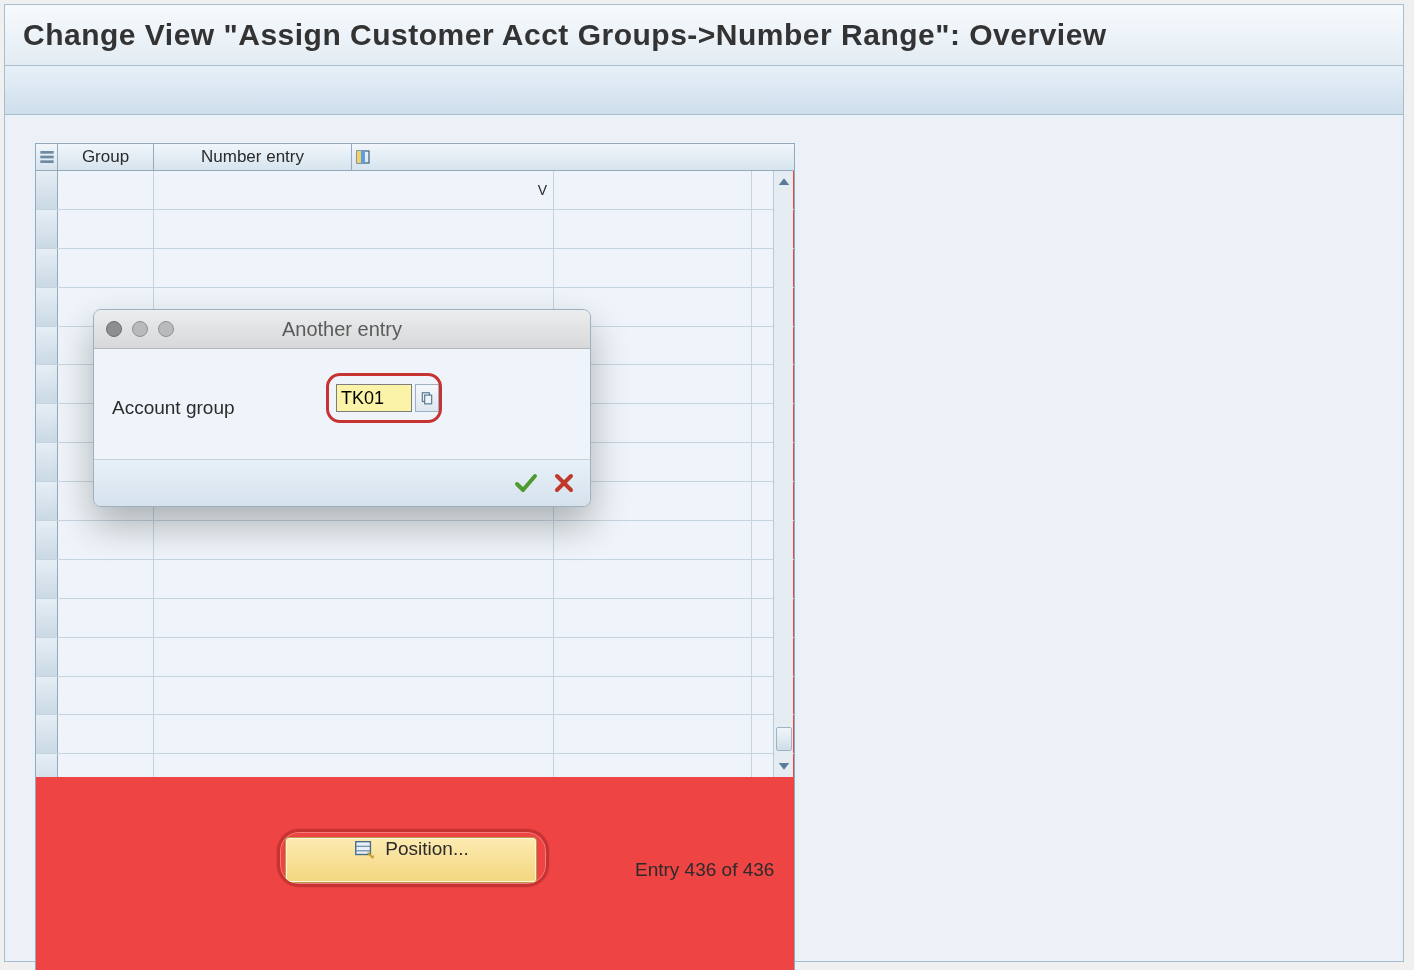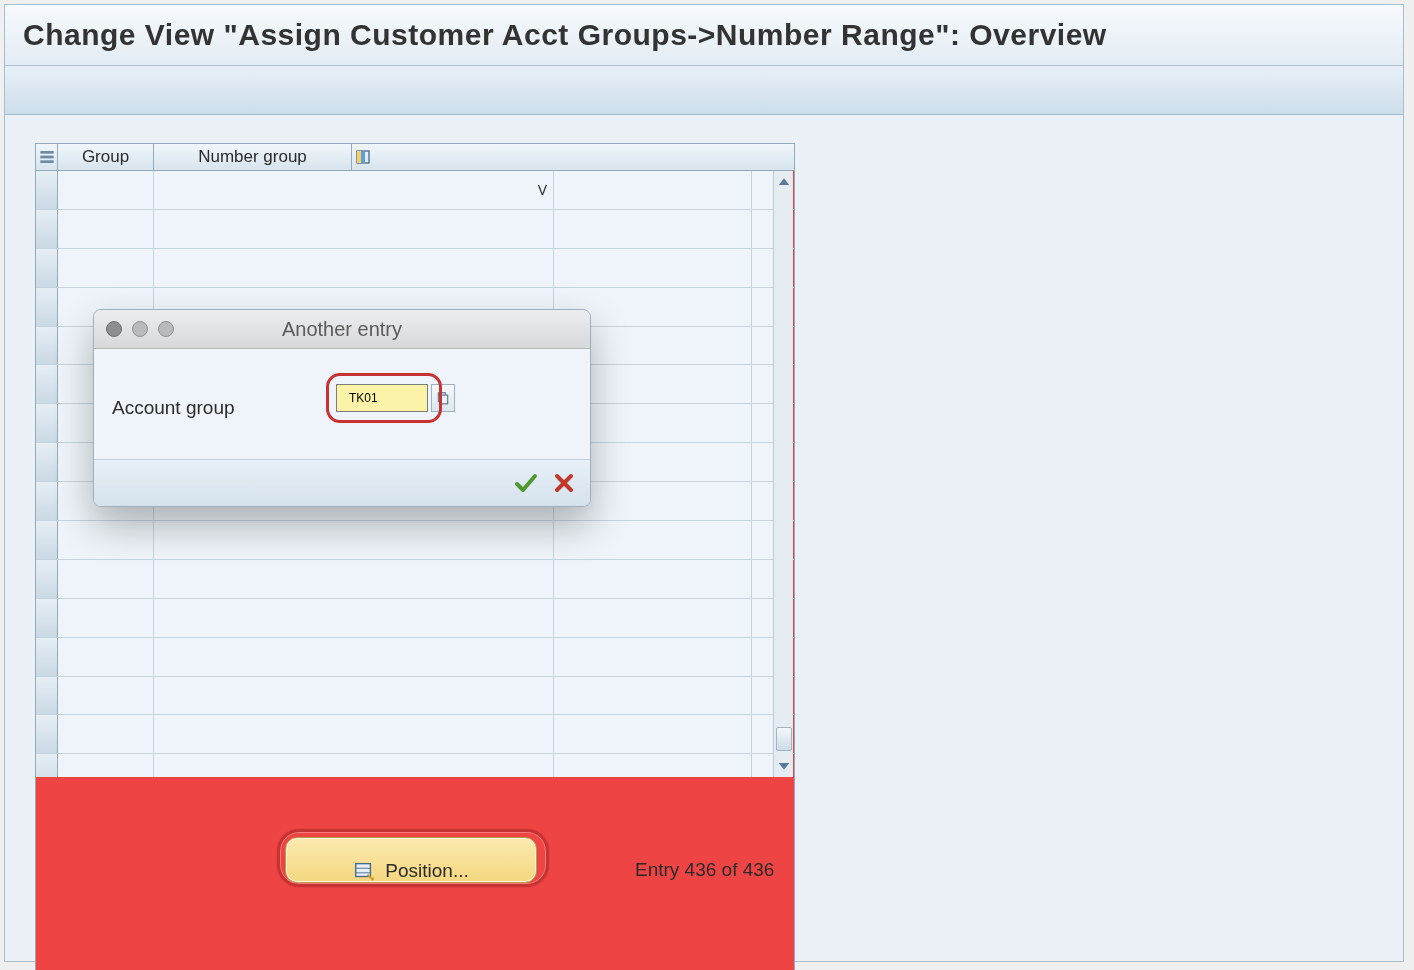--- a/index.html
+++ b/index.html
@@ -153,23 +153,23 @@
     display:flex;
     align-items:center;
   }
   .position-btn {
     position:absolute;
     left: 250px;
     width: 250px;
     height: 44px;
     background: linear-gradient(#fcebb1,#f3d67e);
     border: 1px solid #b89b4d;
-    border-radius: 12px;
+    border-radius: 4px;
     box-shadow: inset 0 0 0 1px #fff5d8;
-    display:flex; align-items:flex-end; justify-content:center;
+    display:flex; align-items:flex-start; justify-content:center;
     font-size:19px;
     cursor:pointer;
   }
   .position-btn svg { margin-right:10px; }
   .ring-red {
     position:absolute;
     border: 3px solid #c73232;
     border-radius: 22px;
     pointer-events:none;
     box-shadow: 0 0 0 1px rgba(199,50,50,.25), inset 0 0 0 1px rgba(255,255,255,.3);
@@ -210,22 +210,22 @@
     display:flex; align-items:center;
     gap: 14px;
     font-size:19px;
   }
   .dlg-body .lbl { flex: 0 0 210px; margin-top: 20px; }
   .dlg-input-wrap { position:relative; display:flex; align-items:center; height:30px;}
   .dlg-input {
     width: 66px; height: 26px;
     background:#fbf3a7;
     border:1px solid #7d7d7d;
-    padding: 0 12px;
-    font-size:12px;
+    padding: 0 4px;
+    font-size:18px;
     font-family: inherit;
     box-sizing: content-box;
   }
   .f4 {
     width:22px; height:26px; margin-left:3px;
     background:linear-gradient(#f5f8fb,#dde7ef);
     border:1px solid #9cb1c2;
     display:flex;align-items:center;justify-content:center;
     cursor:pointer;
   }
@@ -257,21 +257,21 @@
     <div class="grid">
       <div class="grid-header">
         <div class="grid-ch ch-sel">
           <svg class="icon-mini" viewBox="0 0 24 24">
             <rect x="2" y="3" width="20" height="4" fill="#6d8aa2"></rect>
             <rect x="2" y="10" width="20" height="4" fill="#6d8aa2"></rect>
             <rect x="2" y="17" width="20" height="4" fill="#6d8aa2"></rect>
           </svg>
         </div>
         <div class="grid-ch ch-group">Group</div>
-        <div class="grid-ch ch-range">Number group</div>
+        <div class="grid-ch ch-range">Number entry</div>
         <div class="grid-ch ch-cfg">
           <svg class="icon-mini" viewBox="0 0 24 24">
             <rect x="3" y="3" width="18" height="18" fill="none" stroke="#4a6c8b" stroke-width="2"></rect>
             <rect x="3" y="3" width="6" height="18" fill="#f9cf5f"></rect>
             <rect x="9" y="3" width="6" height="18" fill="#5aa0e4"></rect>
           </svg>
         </div>
       </div>
       <div class="grid-body">
         <div class="grid-row">

